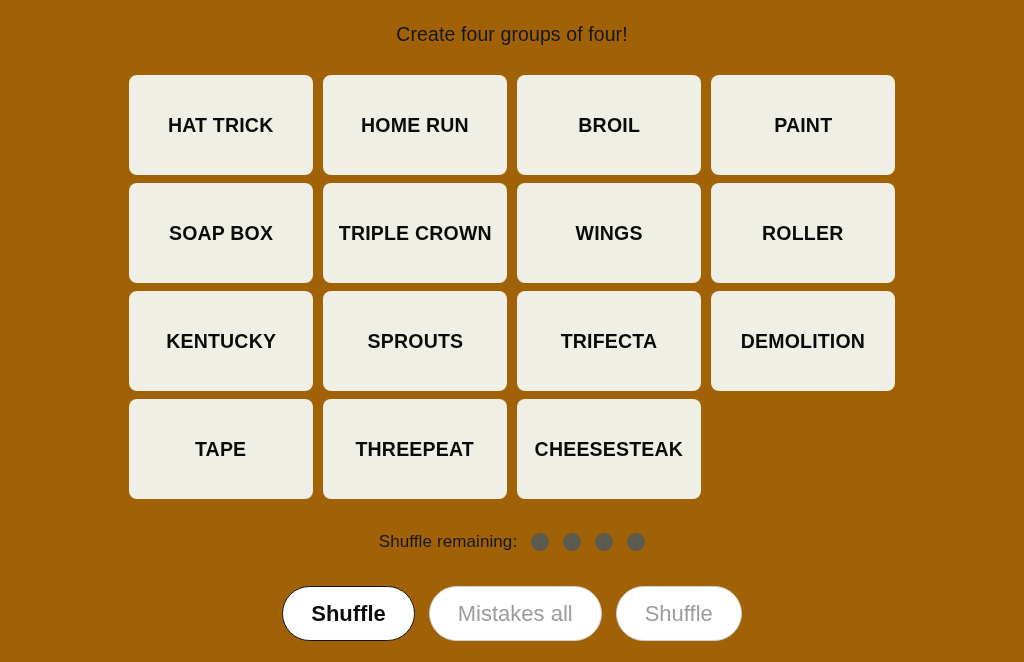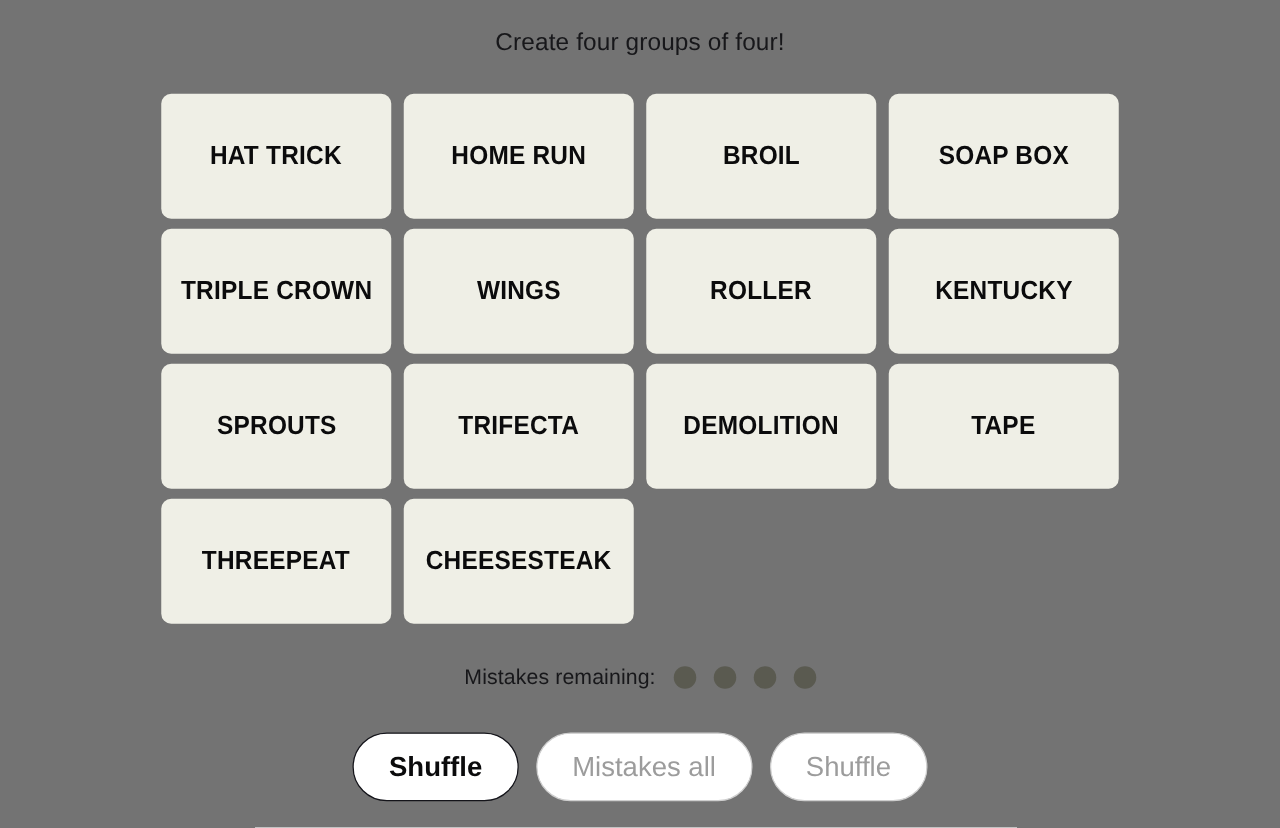--- a/index.html
+++ b/index.html
@@ -9,21 +9,21 @@
     height: 662px;
     background: #ffffff;
     font-family: "Liberation Sans", sans-serif;
     overflow: hidden;
   }
 
   #app {
     position: relative;
     width: 1024px;
     height: 662px;
-    background: #737373;
+    background: #a16207;
     display: flex;
     flex-direction: column;
     align-items: center;
   }
 
   
   .page-title {
     margin-top: 22px;
     font-size: 19.5px;
     font-weight: 400;
@@ -148,20 +148,23 @@
       <div class="tile">
         <span class="tile-label">HAT TRICK</span>
       </div>
       <div class="tile">
         <span class="tile-label">HOME RUN</span>
       </div>
       <div class="tile">
         <span class="tile-label">BROIL</span>
       </div>
       <div class="tile">
+        <span class="tile-label">PAINT</span>
+      </div>
+      <div class="tile">
         <span class="tile-label">SOAP BOX</span>
       </div>
       <div class="tile">
         <span class="tile-label">TRIPLE CROWN</span>
       </div>
       <div class="tile">
         <span class="tile-label">WINGS</span>
       </div>
       <div class="tile">
         <span class="tile-label">ROLLER</span>
@@ -183,21 +186,21 @@
       </div>
       <div class="tile">
         <span class="tile-label">THREEPEAT</span>
       </div>
       <div class="tile">
         <span class="tile-label">CHEESESTEAK</span>
       </div>
     </div>
 
   <div class="mistakes-row">
-    <span class="mistakes-label">Mistakes remaining:</span>
+    <span class="mistakes-label">Shuffle remaining:</span>
     <span class="dots" id="mistake-dots">
         <span class="dot"></span>
         <span class="dot"></span>
         <span class="dot"></span>
         <span class="dot"></span>
       </span>
   </div>
 
   <div class="button-row">
     <div class="pill pill-shuffle enabled">Shuffle</div>

